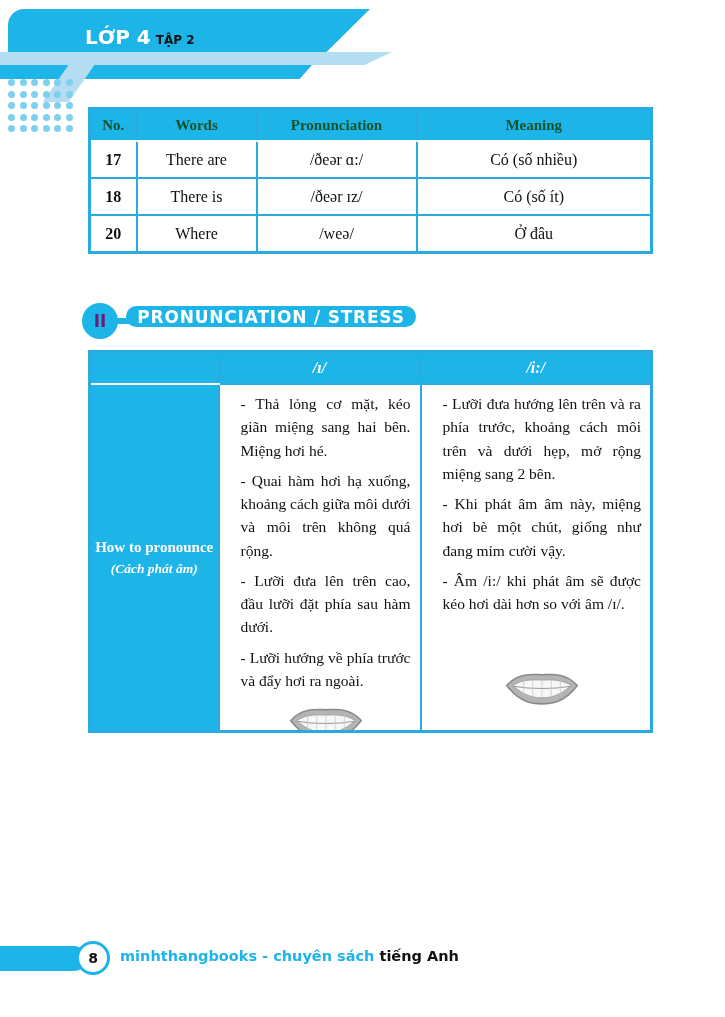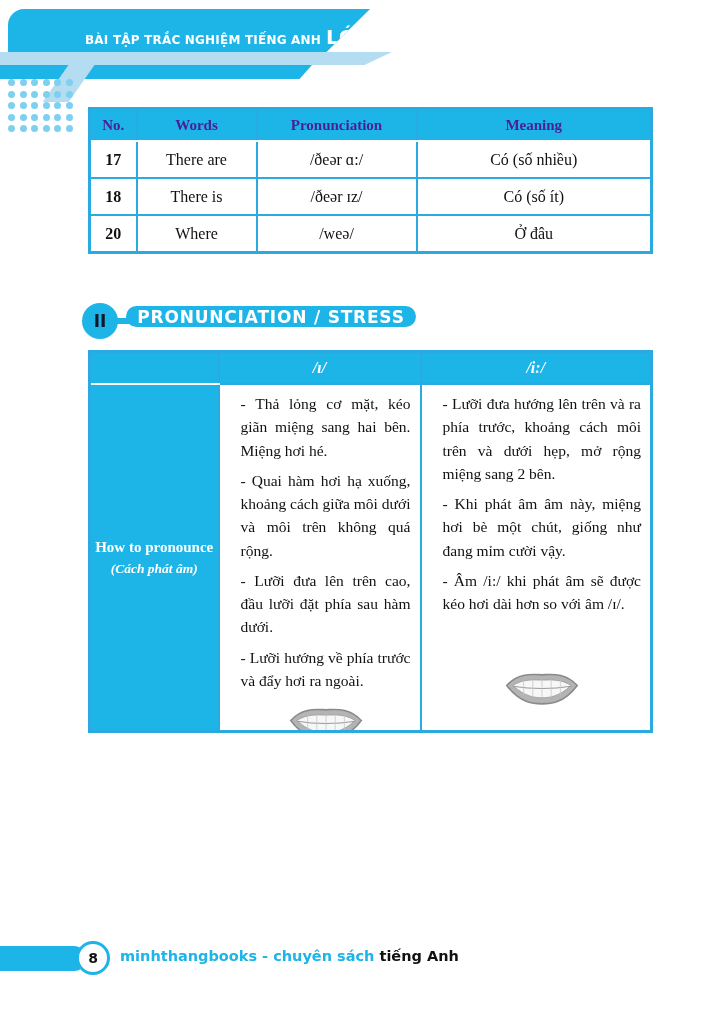--- a/index.html
+++ b/index.html
@@ -26,29 +26,29 @@
 
   
   table{border-collapse:collapse;table-layout:fixed;}
   .vocab, .pron{position:absolute;left:88px;width:562px;}
   .vocab{top:107px;}
   .pron{top:350px;}
   .vocab, .pron{border:3px solid #29abe2;}
   .vocab th,.vocab td,.pron th,.pron td{border:2px solid #29abe2;overflow:hidden;}
 
   
-  .vocab th{background:#1db4e8;color:#4c1d95;font-weight:bold;font-size:15px;height:28px;
+  .vocab th{background:#1db4e8;color:#14532d;font-weight:bold;font-size:15px;height:28px;
             border-bottom-color:#ffffff;}
   .vocab td{height:33px;text-align:center;font-size:16px;background:#fff;}
   .vocab td.no{font-weight:bold;}
 
   
   .sec{position:absolute;left:82px;top:303px;height:36px;}
   .sec-circle{position:absolute;left:0;top:0;width:36px;height:36px;border-radius:50%;background:#1db4e8;
-              color:#0f172a;font-family:"DejaVu Sans","Liberation Sans",sans-serif;font-weight:bold;font-size:17px;
+              color:#701a75;font-family:"DejaVu Sans","Liberation Sans",sans-serif;font-weight:bold;font-size:17px;
               display:flex;align-items:center;justify-content:center;}
   .sec-dash{position:absolute;left:33px;top:15px;width:14px;height:6px;background:#1db4e8;}
   .sec-pill{position:absolute;left:44px;top:3px;width:290px;height:21px;background:#1db4e8;border-radius:15px;
             color:#fff;font-family:"DejaVu Sans","Liberation Sans",sans-serif;font-weight:bold;font-size:17px;
             letter-spacing:.8px;display:flex;align-items:center;justify-content:center;white-space:nowrap;}
 
   
   .pron th{height:28px;background:#1db4e8;color:#fff;font-weight:bold;font-style:italic;font-size:16px;}
   .pron .labelcol{background:#1db4e8;color:#fff;text-align:center;vertical-align:middle;
                   border-top-color:#ffffff;border-bottom-color:#ffffff;}
@@ -74,21 +74,20 @@
   .foot-brand .b1{color:#1db4e8;}
   .foot-brand .b2{color:#111;}
 </style>
 </head>
 <body>
 
 <div class="page">
 
   <div class="hdr-block">
     <div class="hdr-title">
-      <span class="t-main">BÀI TẬP TRẮC NGHIỆM TIẾNG ANH</span>
       <span class="t-grade">LỚP 4</span>
       <span class="t-vol">TẬP 2</span>
     </div>
   </div>
   <div class="band-pale"></div>
   <div class="band-cyan"></div>
   <div class="band-cross"></div>
   <div class="dots">
     <i></i>
       <i></i>

